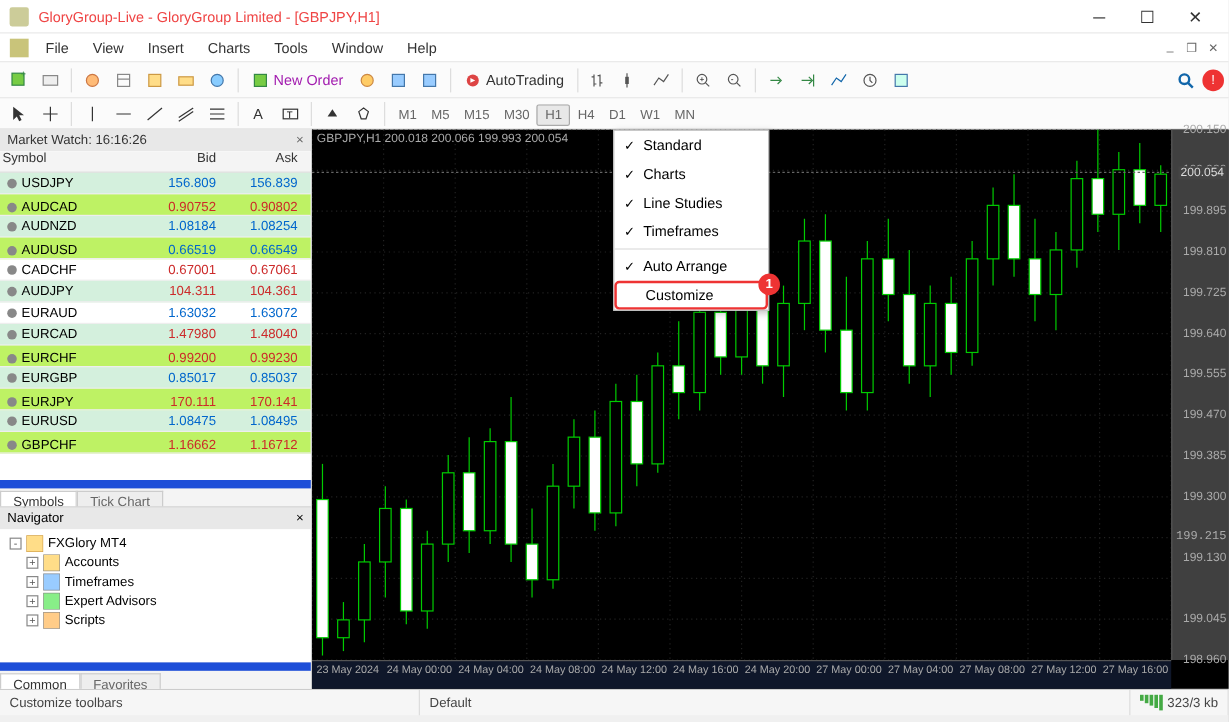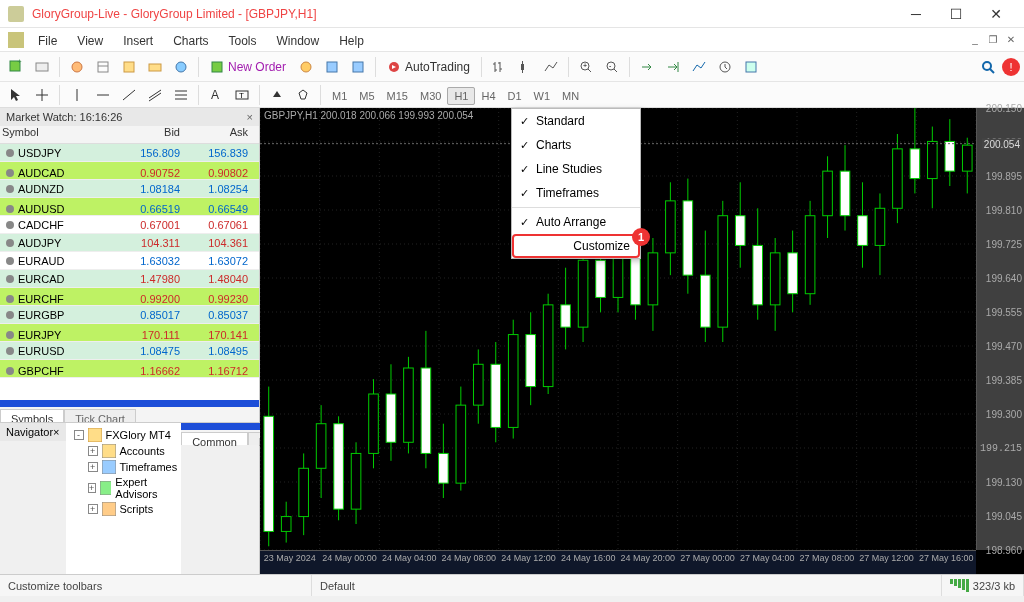--- a/index.html
+++ b/index.html
@@ -38,44 +38,44 @@
   .mw-row .sym .dot{width:8px;height:8px;border-radius:50%;background:#888;}
   .mw-row .bid{width:80px;text-align:right;}
   .mw-row .ask{width:74px;text-align:right;padding-right:6px;}
   .mw-row.sel{background:#bef264;align-items:flex-end;}
   .mw-row.alt{background:#d4f0dd;}
   .blue{color:#0066cc;}
   .red{color:#cc2a2a;}
   .mw-tabs{height:22px;background:#f4f4f4;display:flex;border-top:7px solid #1d4ed8;}
   .mw-tabs .tab{padding:3px 10px;font-size:11px;color:#333;border:1px solid #ccc;border-bottom:none;background:#fff;margin-top:2px;cursor:pointer;}
   .mw-tabs .tab.inactive{background:#eee;color:#666;}
-  .nav-panel{flex:0 0 152px;display:flex;border-top:1px solid #ccc;}
+  .nav-panel{flex:0 0 152px;display:flex;flex-direction:column;border-top:1px solid #ccc;}
   .nav-panel .navhead{height:18px;background:#e8e8e8;font-size:11px;padding:0 6px;display:flex;align-items:center;justify-content:space-between;}
   .nav-panel .navbody{flex:1;background:#fff;font-size:11px;padding:4px;}
   .nav-panel .node{display:flex;align-items:center;gap:4px;padding:1px 0 1px 4px;}
   .nav-panel .node .exp{width:10px;height:10px;border:1px solid #888;font-size:9px;line-height:8px;text-align:center;color:#555;}
   .nav-panel .node .nico{width:14px;height:14px;}
   .chart { flex:1; position:relative; background:#000; }
   .chart-header{position:absolute;top:2px;left:4px;font-size:10px;color:#aaa;z-index:2;}
   .yaxis{position:absolute;right:0;top:0;bottom:24px;width:48px;border-left:1px solid #555;background:#404040;}
   .yaxis .yt{position:absolute;right:2px;font-size:10px;color:#aaa;transform:translateY(-50%);} 
   .pricebox{position:absolute;right:2px;background:#444;color:#ddd;font-size:10px;padding:0 2px;transform:translateY(-50%);margin-left:20px;}
   .xaxis{position:absolute;left:0;right:48px;bottom:0;height:24px;border-top:1px solid #555;background:#0f172a;display:flex;}
   .xaxis .xt{flex:1;font-size:9px;color:#aaa;text-align:center;white-space:nowrap;overflow:hidden;padding-top:2px;}
   .chartbody{position:absolute;left:0;right:48px;top:0;bottom:24px;}
   .chartbody svg{width:100%;height:100%;}
   .ctx-menu{position:absolute;top:0;left:251px;width:130px;background:#fff;border:1px solid #bbb;box-shadow:2px 2px 6px rgba(0,0,0,.25);z-index:10;font-size:12px;}
   .ctx-menu .ci{display:flex;align-items:center;height:24px;padding:0 8px;cursor:pointer;}
   .ctx-menu .ci .chk{width:16px;font-size:11px;}
   .ctx-menu .divider{height:1px;background:#ddd;margin:2px 0;}
-  .ctx-menu .ci.hl{border:2px solid #e33;border-radius:4px;justify-content:flex-end;}
+  .ctx-menu .ci.hl{border:2px solid #e33;border-radius:4px;}
   .callout{position:absolute;top:-8px;right:-12px;width:18px;height:18px;background:#e33;border-radius:50%;color:#fff;font-size:11px;display:flex;align-items:center;justify-content:center;font-weight:bold;z-index:11;}
   .statusbar{height:22px;border-top:1px solid #ccc;background:#f6f6f6;display:flex;align-items:center;font-size:11px;color:#444;}
   .statusbar .cell{padding:0 8px;border-right:1px solid #ddd;height:100%;display:flex;align-items:center;}
-  .statusbar .cell:first-child{width:312px;}
+  .statusbar .cell:first-child{width:350px;}
   .statusbar .cell.flex{flex:1;}
   .statusbar .bars{display:flex;gap:1px;margin-right:4px;}
   .statusbar .bars span{width:3px;background:#4a4;}
 </style>
 </head>
 <body>
 
 <div class="titlebar">
   <div class="icon"></div>
   <div class="title">GloryGroup-Live - GloryGroup Limited - [GBPJPY,H1]</div>
@@ -598,21 +598,21 @@
         <div class="yt" style="top: 34px;">199.980</div>
         <div class="yt" style="top: 68px;">199.895</div>
         <div class="yt" style="top: 102px;">199.810</div>
         <div class="yt" style="top: 136px;">199.725</div>
         <div class="yt" style="top: 170px;">199.640</div>
         <div class="yt" style="top: 204px;">199.555</div>
         <div class="yt" style="top: 238px;">199.470</div>
         <div class="yt" style="top: 272px;">199.385</div>
         <div class="yt" style="top: 306px;">199.300</div>
         <div class="yt" style="top: 340px; font-family: Liberation Mono, monospace;">199.215</div>
-        <div class="yt" style="top: 374px;">199.130</div>
+        <div class="yt" style="top: 357px;">199.130</div>
         <div class="yt" style="top: 408px;">199.045</div>
         <div class="yt" style="top: 442px;">198.960</div>
         <div class="pricebox" style="top: 35.6571px;">200.054</div>
       </div>
     <div class="xaxis" id="xaxis">
         <div class="xt">23 May 2024</div>
         <div class="xt">24 May 00:00</div>
         <div class="xt">24 May 04:00</div>
         <div class="xt">24 May 08:00</div>
         <div class="xt">24 May 12:00</div>

